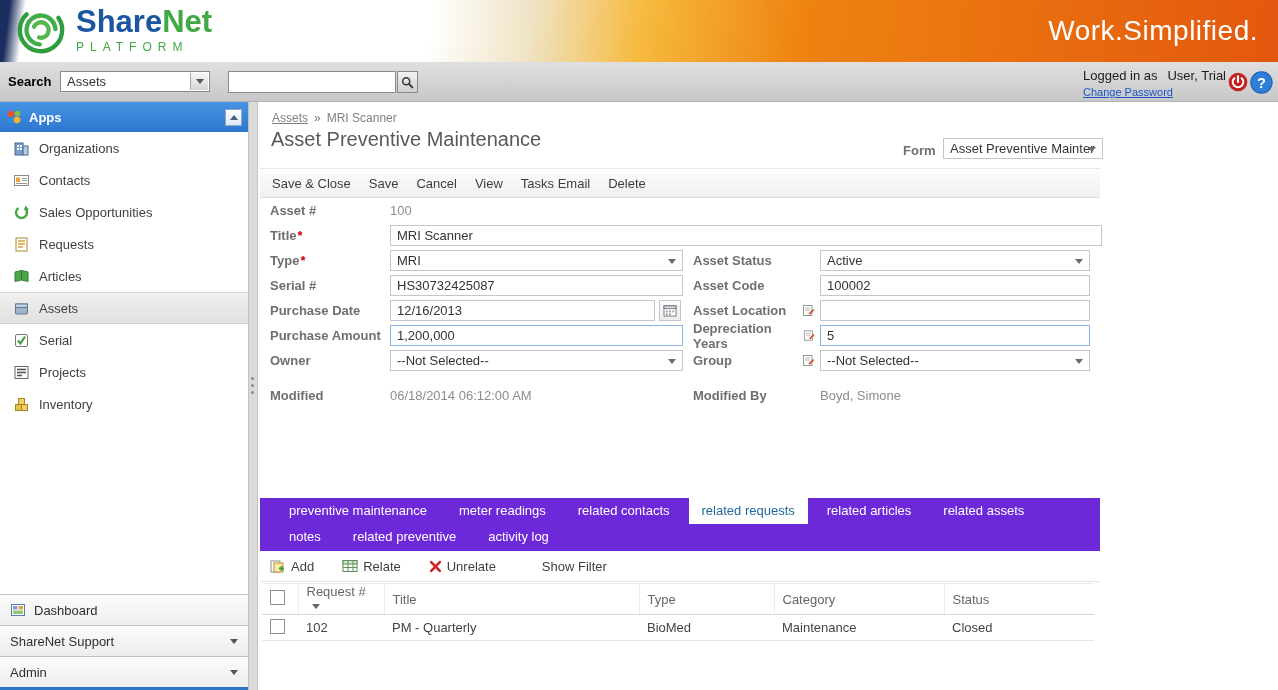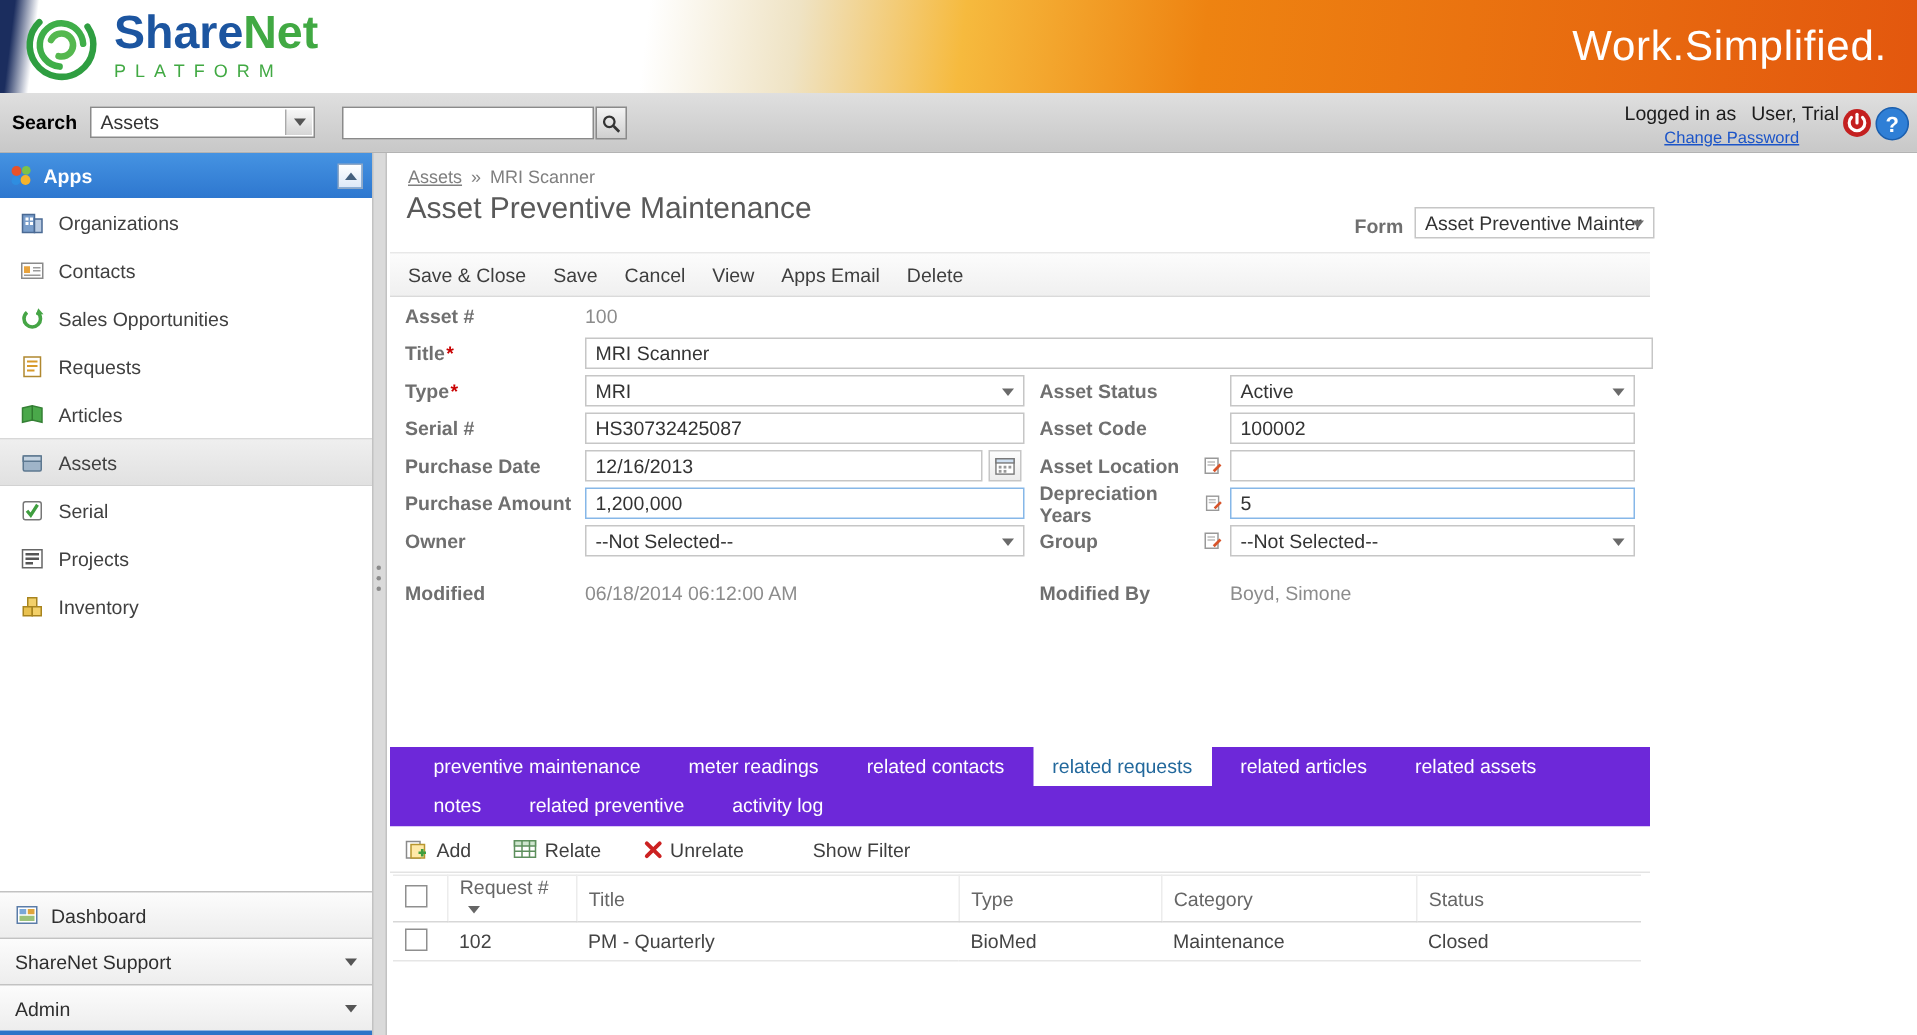--- a/index.html
+++ b/index.html
@@ -18,21 +18,21 @@
   
   .searchbar{position:absolute;left:0;top:62px;width:1278px;height:40px;box-sizing:border-box;
     background:linear-gradient(#dfdfdf,#c8c8c8);border-bottom:1px solid #b3b3b3;}
   .search-label{position:absolute;left:8px;top:12px;font-weight:bold;color:#000;}
   .search-cat{position:absolute;left:60px;top:9px;width:150px;height:22px;}
   .search-input{position:absolute;left:228px;top:9px;width:168px;height:22px;border:1px solid #8a8a8a;
     box-sizing:border-box;padding:0 5px;font:13px "Liberation Sans",sans-serif;}
   .search-btn{position:absolute;left:397px;top:9px;width:21px;height:22px;box-sizing:border-box;
     border:1px solid #8a8a8a;background:linear-gradient(#f4f4f4,#cfcfcf);
     display:flex;align-items:center;justify-content:center;cursor:pointer;}
-  .user-block{position:absolute;right:52px;top:6px;text-align:center;}
+  .user-block{position:absolute;right:52px;top:6px;text-align:left;}
   .user-line{color:#1c1c1c;}
   .user-line .sep{display:inline-block;width:10px;}
   .chpass{color:#1b54c8;text-decoration:underline;font-size:11px;cursor:pointer;display:inline-block;margin-top:3px;}
   .power-icon{position:absolute;right:30px;top:10px;cursor:pointer;}
   .help-icon{position:absolute;right:5px;top:9px;cursor:pointer;}
   
   .sidebar{position:absolute;left:0;top:102px;width:248px;height:588px;background:#fff;}
   .apps-header{height:30px;background:linear-gradient(#4593e2,#2e77cf);display:flex;align-items:center;
     gap:7px;padding:0 6px;color:#fff;font-weight:bold;}
   .apps-collapse{margin-left:auto;width:17px;height:17px;background:linear-gradient(#ffffff,#dce8f8);
@@ -292,21 +292,21 @@
   <div class="fsel form-picker">
     <span>Asset Preventive Mainter</span>
     <span class="arr"></span>
   </div>
 
   <div class="toolbar">
     <span>Save &amp; Close</span>
     <span>Save</span>
     <span>Cancel</span>
     <span>View</span>
-    <span>Apps Email</span>
+    <span>Tasks Email</span>
     <span>Delete</span>
   </div>
 
   <div class="form-area">
     <div class="frow">
       <span class="flabel">Asset #</span>
       <span class="roval">100</span>
     </div>
     <div class="frow">
       <span class="flabel"><span>Title</span><span class="req">*</span></span>

